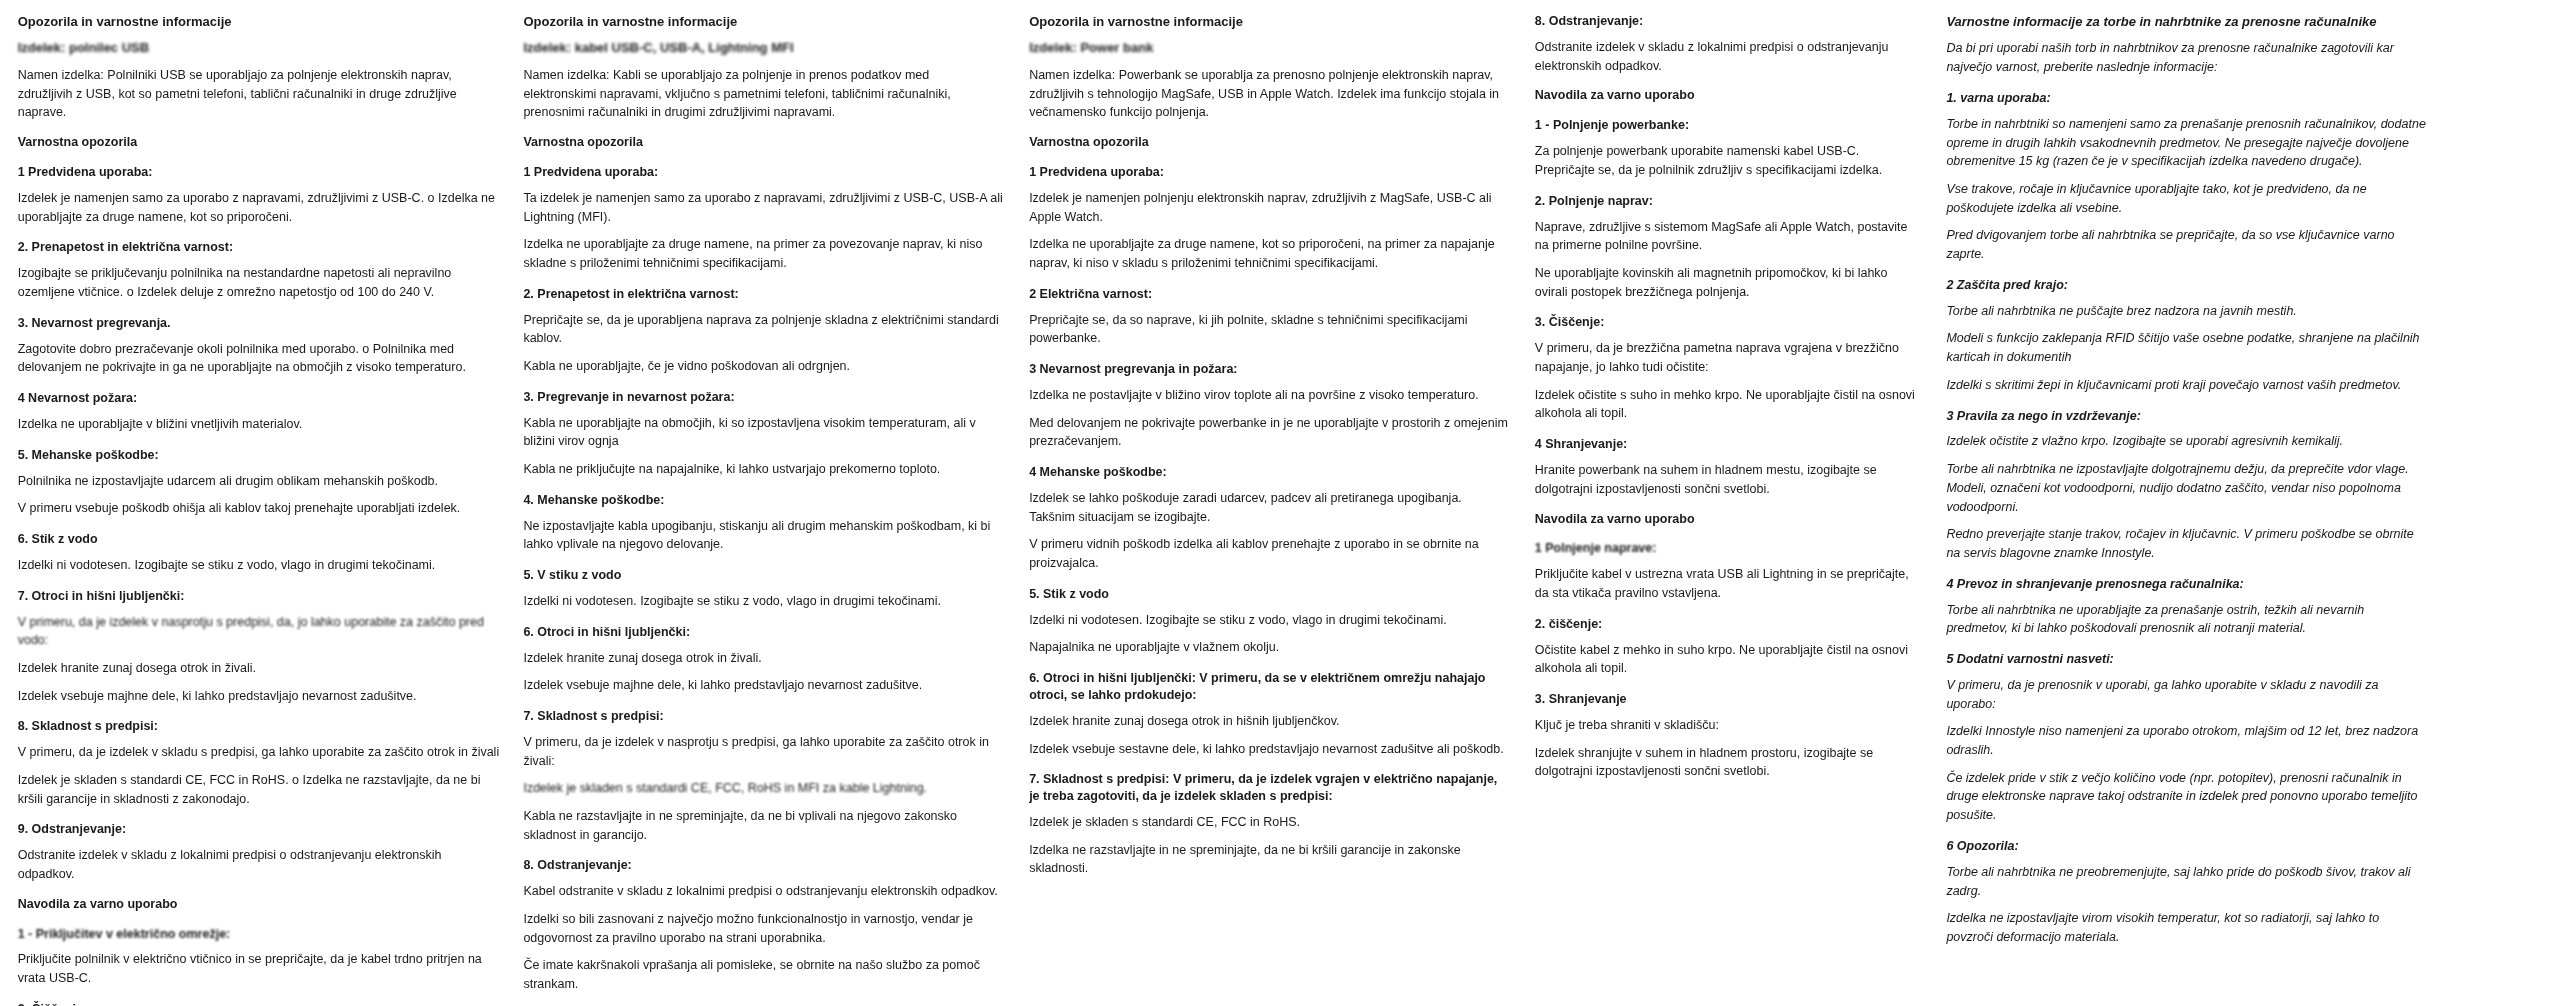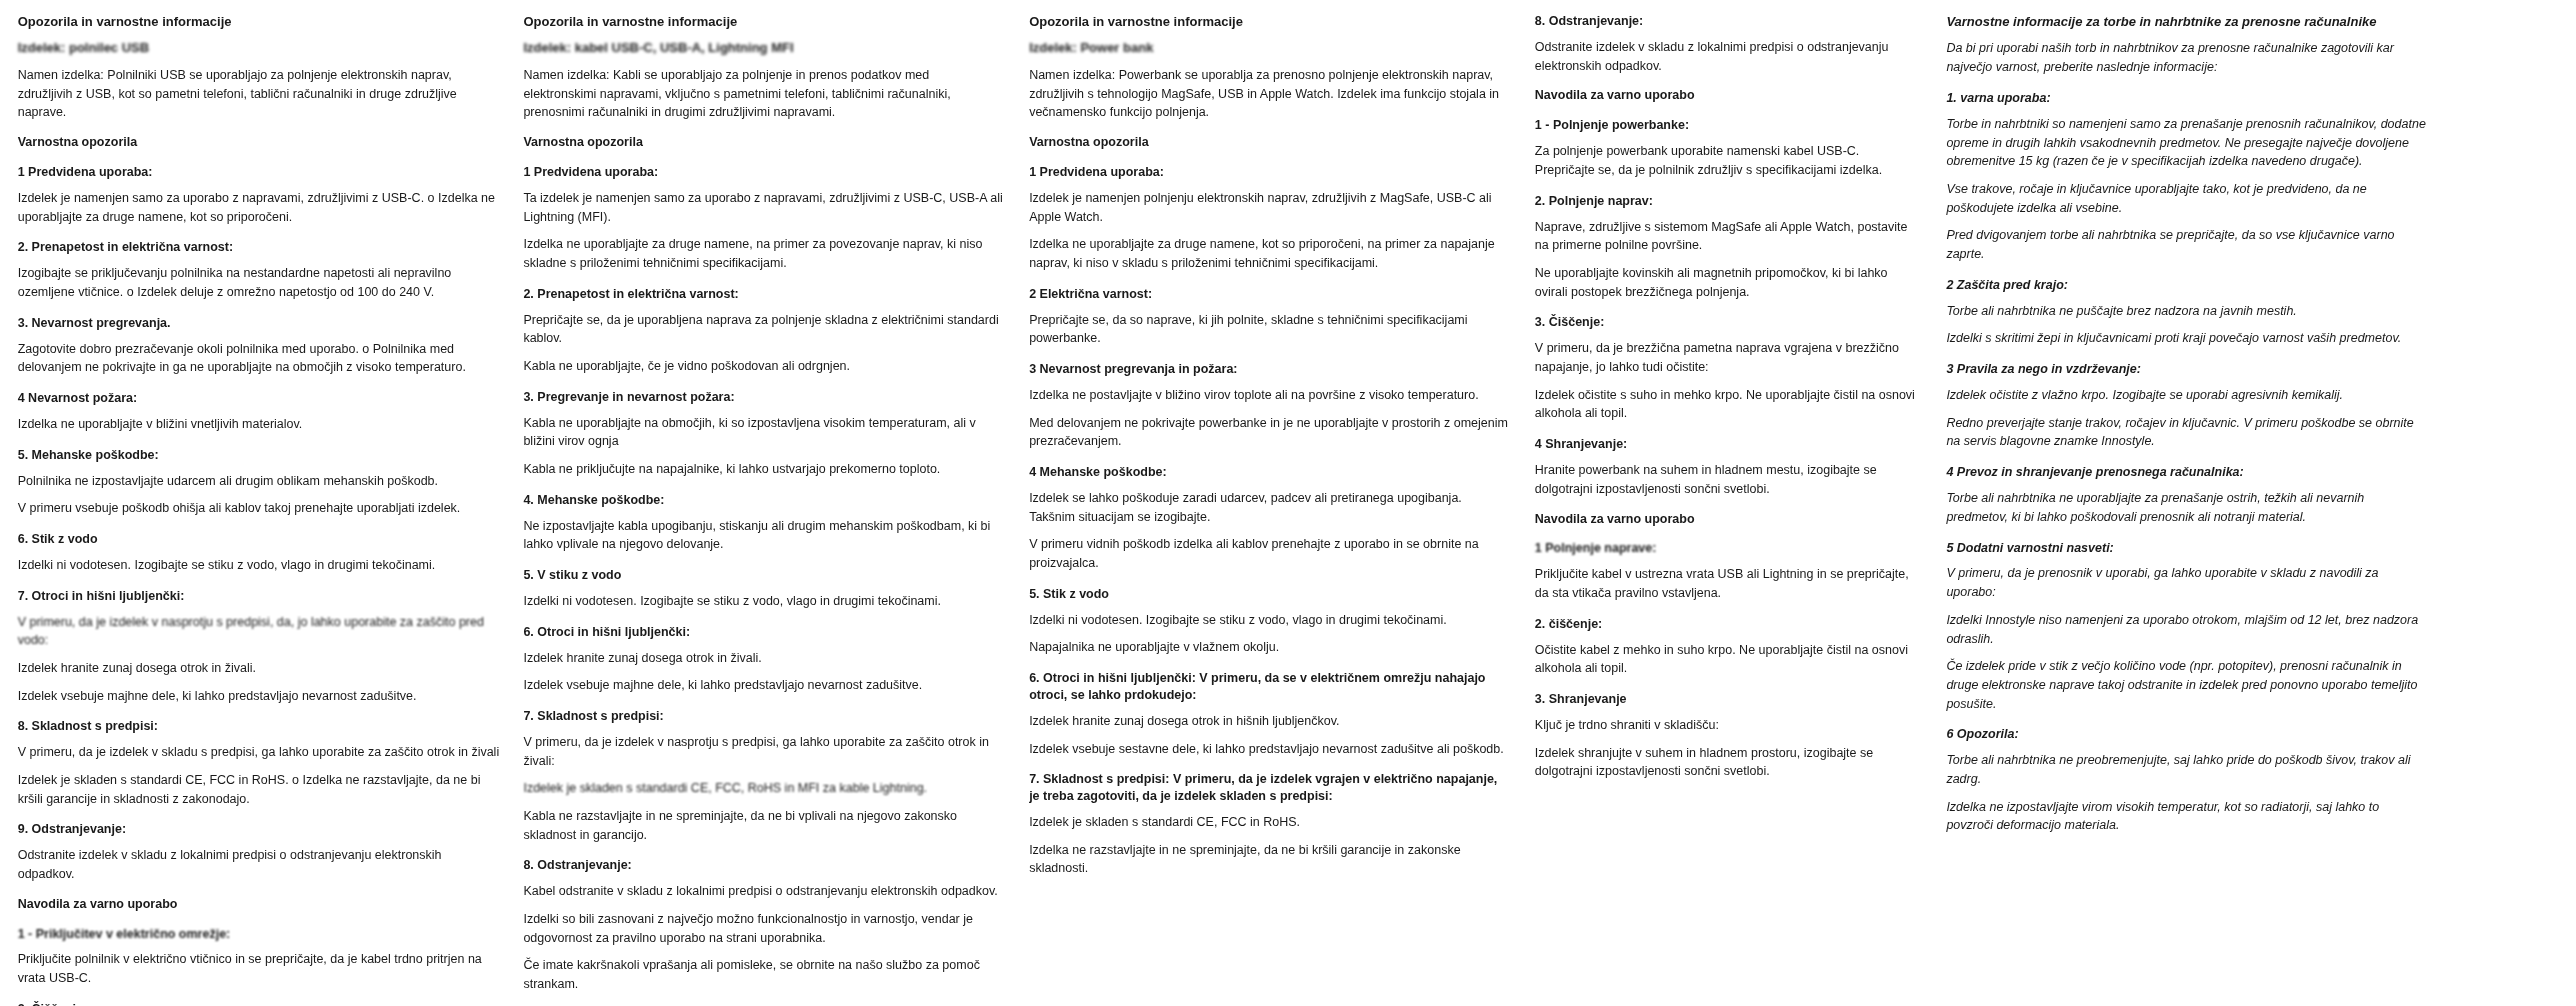--- a/index.html
+++ b/index.html
@@ -179,36 +179,38 @@
     <div class="p">V primeru, da je brezžična pametna naprava vgrajena v brezžično napajanje, jo lahko tudi očistite:</div>
     <div class="p">Izdelek očistite s suho in mehko krpo. Ne uporabljajte čistil na osnovi alkohola ali topil.</div>
     <div class="h-item">4 Shranjevanje:</div>
     <div class="p">Hranite powerbank na suhem in hladnem mestu, izogibajte se dolgotrajni izpostavljenosti sončni svetlobi.</div>
     <div class="h-sub">Navodila za varno uporabo</div>
     <div class="h-item"><span class="blur-soft">1 Polnjenje naprave:</span></div>
     <div class="p">Priključite kabel v ustrezna vrata USB ali Lightning in se prepričajte, da sta vtikača pravilno vstavljena.</div>
     <div class="h-item">2. čiščenje:</div>
     <div class="p">Očistite kabel z mehko in suho krpo. Ne uporabljajte čistil na osnovi alkohola ali topil.</div>
     <div class="h-item">3. Shranjevanje</div>
-    <div class="p">Ključ je trdno shraniti v skladišču:</div>
+    <div class="p">Ključ je treba shraniti v skladišču:</div>
     <div class="p">Izdelek shranjujte v suhem in hladnem prostoru, izogibajte se dolgotrajni izpostavljenosti sončni svetlobi.</div>
   </div>
 
   <div class="column col-5">
     <div class="h-title">Varnostne informacije za torbe in nahrbtnike za prenosne računalnike</div>
     <div class="p">Da bi pri uporabi naših torb in nahrbtnikov za prenosne računalnike zagotovili kar največjo varnost, preberite naslednje informacije:</div>
     <div class="h-item">1. varna uporaba:</div>
     <div class="p">Torbe in nahrbtniki so namenjeni samo za prenašanje prenosnih računalnikov, dodatne opreme in drugih lahkih vsakodnevnih predmetov. Ne presegajte največje dovoljene obremenitve 15 kg (razen če je v specifikacijah izdelka navedeno drugače).</div>
     <div class="p">Vse trakove, ročaje in ključavnice uporabljajte tako, kot je predvideno, da ne poškodujete izdelka ali vsebine.</div>
     <div class="p">Pred dvigovanjem torbe ali nahrbtnika se prepričajte, da so vse ključavnice varno zaprte.</div>
     <div class="h-item">2 Zaščita pred krajo:</div>
     <div class="p">Torbe ali nahrbtnika ne puščajte brez nadzora na javnih mestih.</div>
+    <div class="p">Modeli s funkcijo zaklepanja RFID ščitijo vaše osebne podatke, shranjene na plačilnih karticah in dokumentih</div>
     <div class="p">Izdelki s skritimi žepi in ključavnicami proti kraji povečajo varnost vaših predmetov.</div>
     <div class="h-item">3 Pravila za nego in vzdrževanje:</div>
     <div class="p">Izdelek očistite z vlažno krpo. Izogibajte se uporabi agresivnih kemikalij.</div>
+    <div class="p">Torbe ali nahrbtnika ne izpostavljajte dolgotrajnemu dežju, da preprečite vdor vlage. Modeli, označeni kot vodoodporni, nudijo dodatno zaščito, vendar niso popolnoma vodoodporni.</div>
     <div class="p">Redno preverjajte stanje trakov, ročajev in ključavnic. V primeru poškodbe se obrnite na servis blagovne znamke Innostyle.</div>
     <div class="h-item">4 Prevoz in shranjevanje prenosnega računalnika:</div>
     <div class="p">Torbe ali nahrbtnika ne uporabljajte za prenašanje ostrih, težkih ali nevarnih predmetov, ki bi lahko poškodovali prenosnik ali notranji material.</div>
     <div class="h-item">5 Dodatni varnostni nasveti:</div>
     <div class="p">V primeru, da je prenosnik v uporabi, ga lahko uporabite v skladu z navodili za uporabo:</div>
     <div class="p">Izdelki Innostyle niso namenjeni za uporabo otrokom, mlajšim od 12 let, brez nadzora odraslih.</div>
     <div class="p">Če izdelek pride v stik z večjo količino vode (npr. potopitev), prenosni računalnik in druge elektronske naprave takoj odstranite in izdelek pred ponovno uporabo temeljito posušite.</div>
     <div class="h-item">6 Opozorila:</div>
     <div class="p">Torbe ali nahrbtnika ne preobremenjujte, saj lahko pride do poškodb šivov, trakov ali zadrg.</div>
     <div class="p">Izdelka ne izpostavljajte virom visokih temperatur, kot so radiatorji, saj lahko to povzroči deformacijo materiala.</div>

